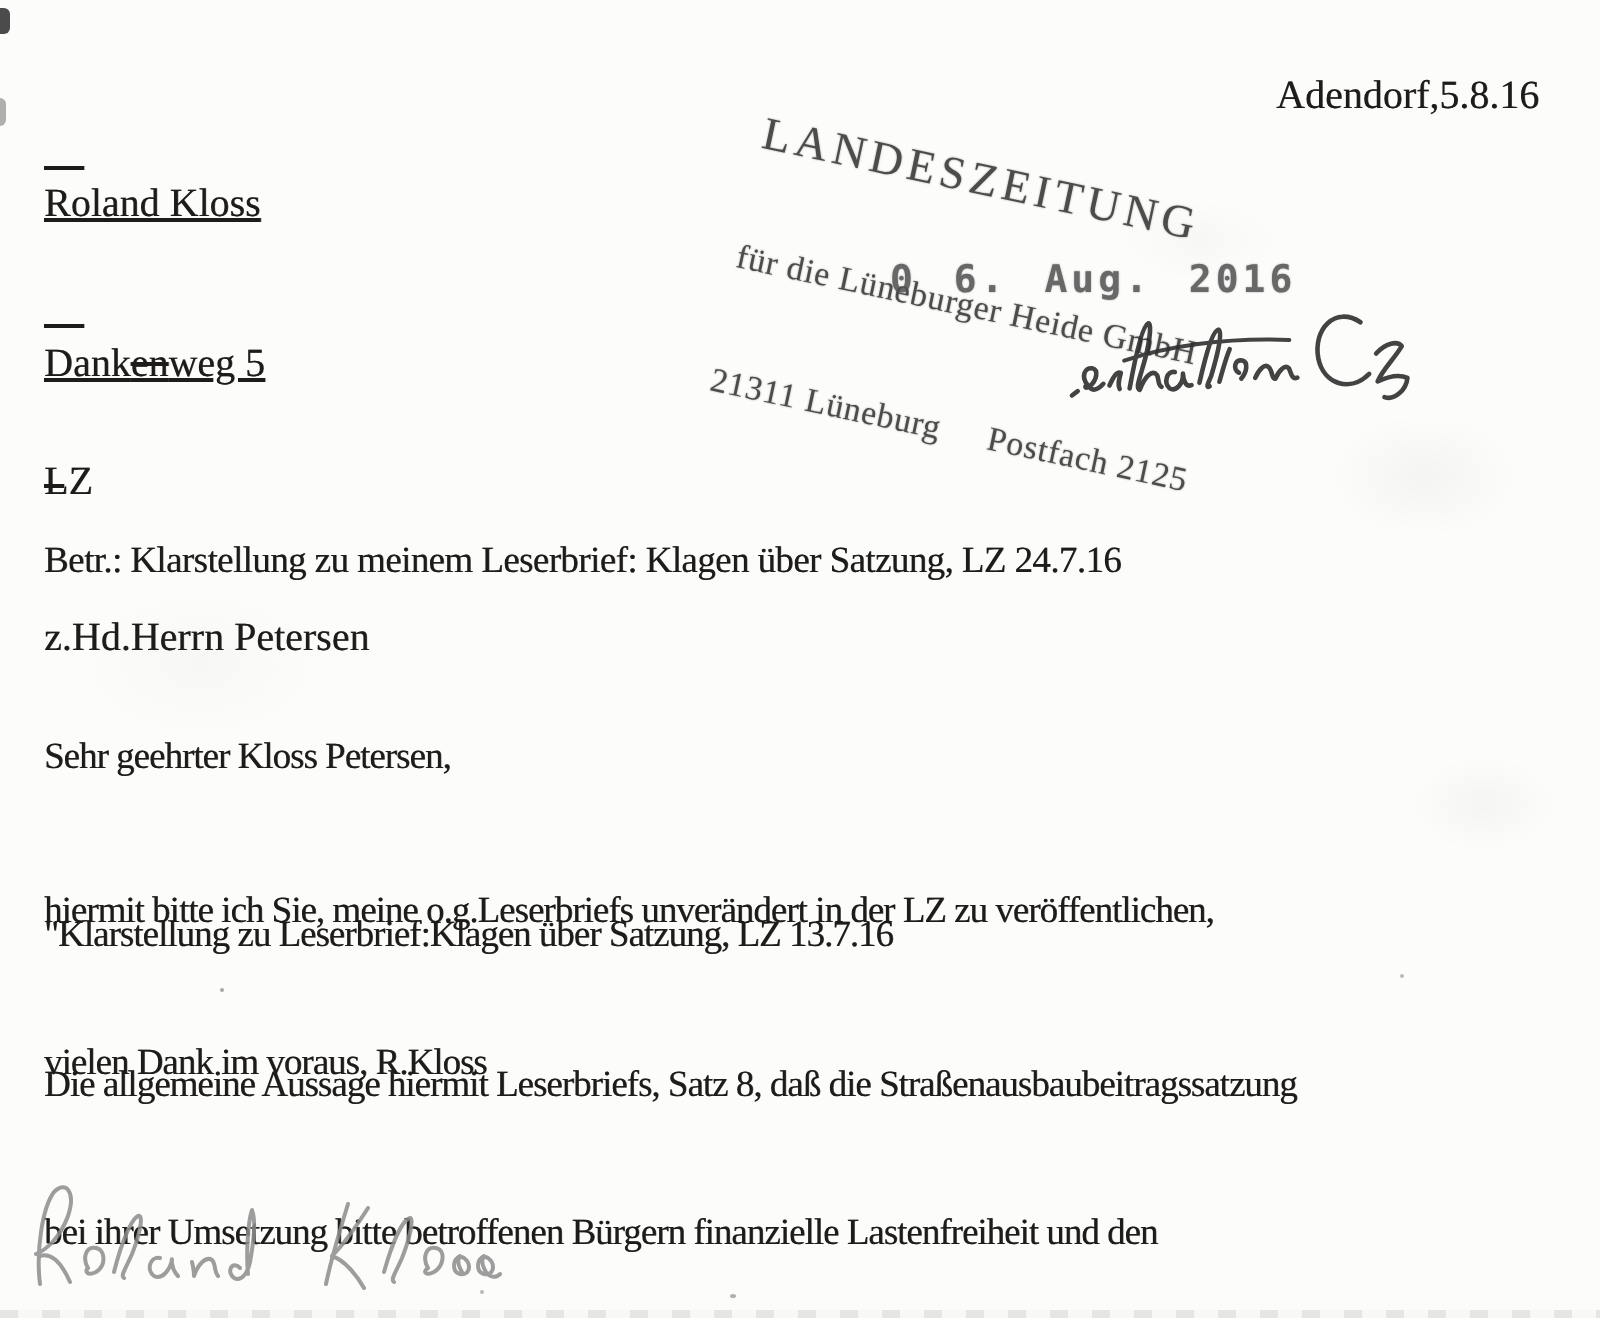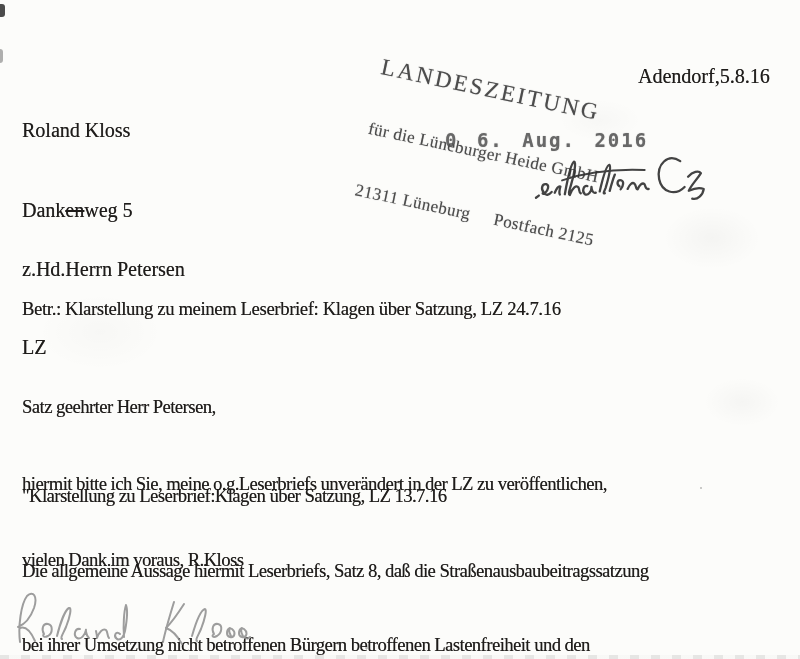--- a/index.html
+++ b/index.html
@@ -7,22 +7,22 @@
   #paper{
     position:relative;width:800px;height:659px;overflow:hidden;
     background:
       radial-gradient(70px 45px at 712px 238px, rgba(0,0,0,0.030), transparent 70%),
       radial-gradient(90px 55px at 100px 332px, rgba(0,0,0,0.020), transparent 70%),
       radial-gradient(55px 35px at 742px 402px, rgba(0,0,0,0.028), transparent 70%),
       radial-gradient(60px 30px at 600px 120px, rgba(0,0,0,0.020), transparent 70%),
       #fcfcfa;
     color:#1e1c1a;
   }
-  .typed{position:absolute;white-space:pre;text-shadow:0.25px 0 0.2px rgba(25,22,20,0.65);margin-top:28px;}
-  .sender{left:22px;top:36px;font-size:20px;line-height:26.5px;}
+  .typed{position:absolute;white-space:pre;text-shadow:0.25px 0 0.2px rgba(25,22,20,0.65);}
+  .sender{left:22px;top:36px;font-size:20px;line-height:26.5px;text-decoration:underline;}
   .struck{text-decoration:line-through;text-decoration-thickness:1.5px;}
   .dateline{left:638px;top:37px;font-size:20px;}
   .recipient{left:22px;top:176px;font-size:20px;line-height:26px;}
   .subject{left:22px;top:271px;font-size:18.5px;letter-spacing:-0.3px;}
   .salutation{left:22px;top:316px;font-size:18.5px;line-height:25.5px;letter-spacing:-0.5px;}
   .statement{left:22px;top:407px;font-size:18.5px;line-height:24.7px;letter-spacing:-0.5px;}
 
   
   .stamp{
     position:absolute;left:383px;top:12px;transform:rotate(12deg);transform-origin:top left;
@@ -84,36 +84,36 @@
       <path d="M78,44 C80,38 82,32 84,28"></path>
       <path d="M88,40 C85,38 86,33 90,34 C93,35 92,40 89,43"></path>
       <path d="M96,43 C98,39 101,36 103,38 C105,40 104,44 106,44 C108,40 111,37 113,39 C114,41 114,45 117,44"></path>
       <path d="M31,31 C52,25 82,22 114,25" stroke-width="2"></path>
       <path d="M150,18 C138,9 126,20 128,35 C130,48 143,53 153,44"></path>
       <path d="M157,34 C162,29 168,28 170,31 C166,37 160,42 157,48 C162,46 168,45 172,47 C171,53 165,58 160,56"></path>
     </g>
   </svg>
 
   <div class="typed recipient">
+    <div>LZ</div>
     <div>z.Hd.Herrn Petersen</div>
-    <div>LZ</div>
   </div>
 
   <div class="typed subject">Betr.: Klarstellung zu meinem Leserbrief: Klagen über Satzung, LZ 24.7.16</div>
 
   <div class="typed salutation">
-    <div>Satz geehrter Herr Petersen,</div>
+    <div>Sehr geehrter Kloss Petersen,</div>
     <div>hiermit bitte ich Sie, meine o.g.Leserbriefs unverändert in der LZ zu veröffentlichen,</div>
     <div>vielen Dank im voraus, R.Kloss</div>
   </div>
 
   <div class="typed statement">
     <div>"Klarstellung zu Leserbrief:Klagen über Satzung, LZ 13.7.16</div>
     <div>Die allgemeine Aussage hiermit Leserbriefs, Satz 8, daß die Straßenausbaubeitragssatzung</div>
-    <div>bei ihrer Umsetzung nicht betroffenen Bürgern betroffenen Lastenfreiheit und den</div>
+    <div>bei ihrer Umsetzung bitte betroffenen Bürgern finanzielle Lastenfreiheit und den</div>
     
     
     
     
     
   </div>
 
   <svg class="signature" role="img" width="340" height="72" viewBox="0 0 340 72" aria-label="Roland Kloss">
     <g fill="none" stroke="#8d8d8d" stroke-width="2" stroke-linecap="round" stroke-linejoin="round" opacity="0.85">
       <path d="M10,58 C8,42 11,20 17,12 C23,6 28,12 24,24 C20,35 13,41 8,43"></path>

